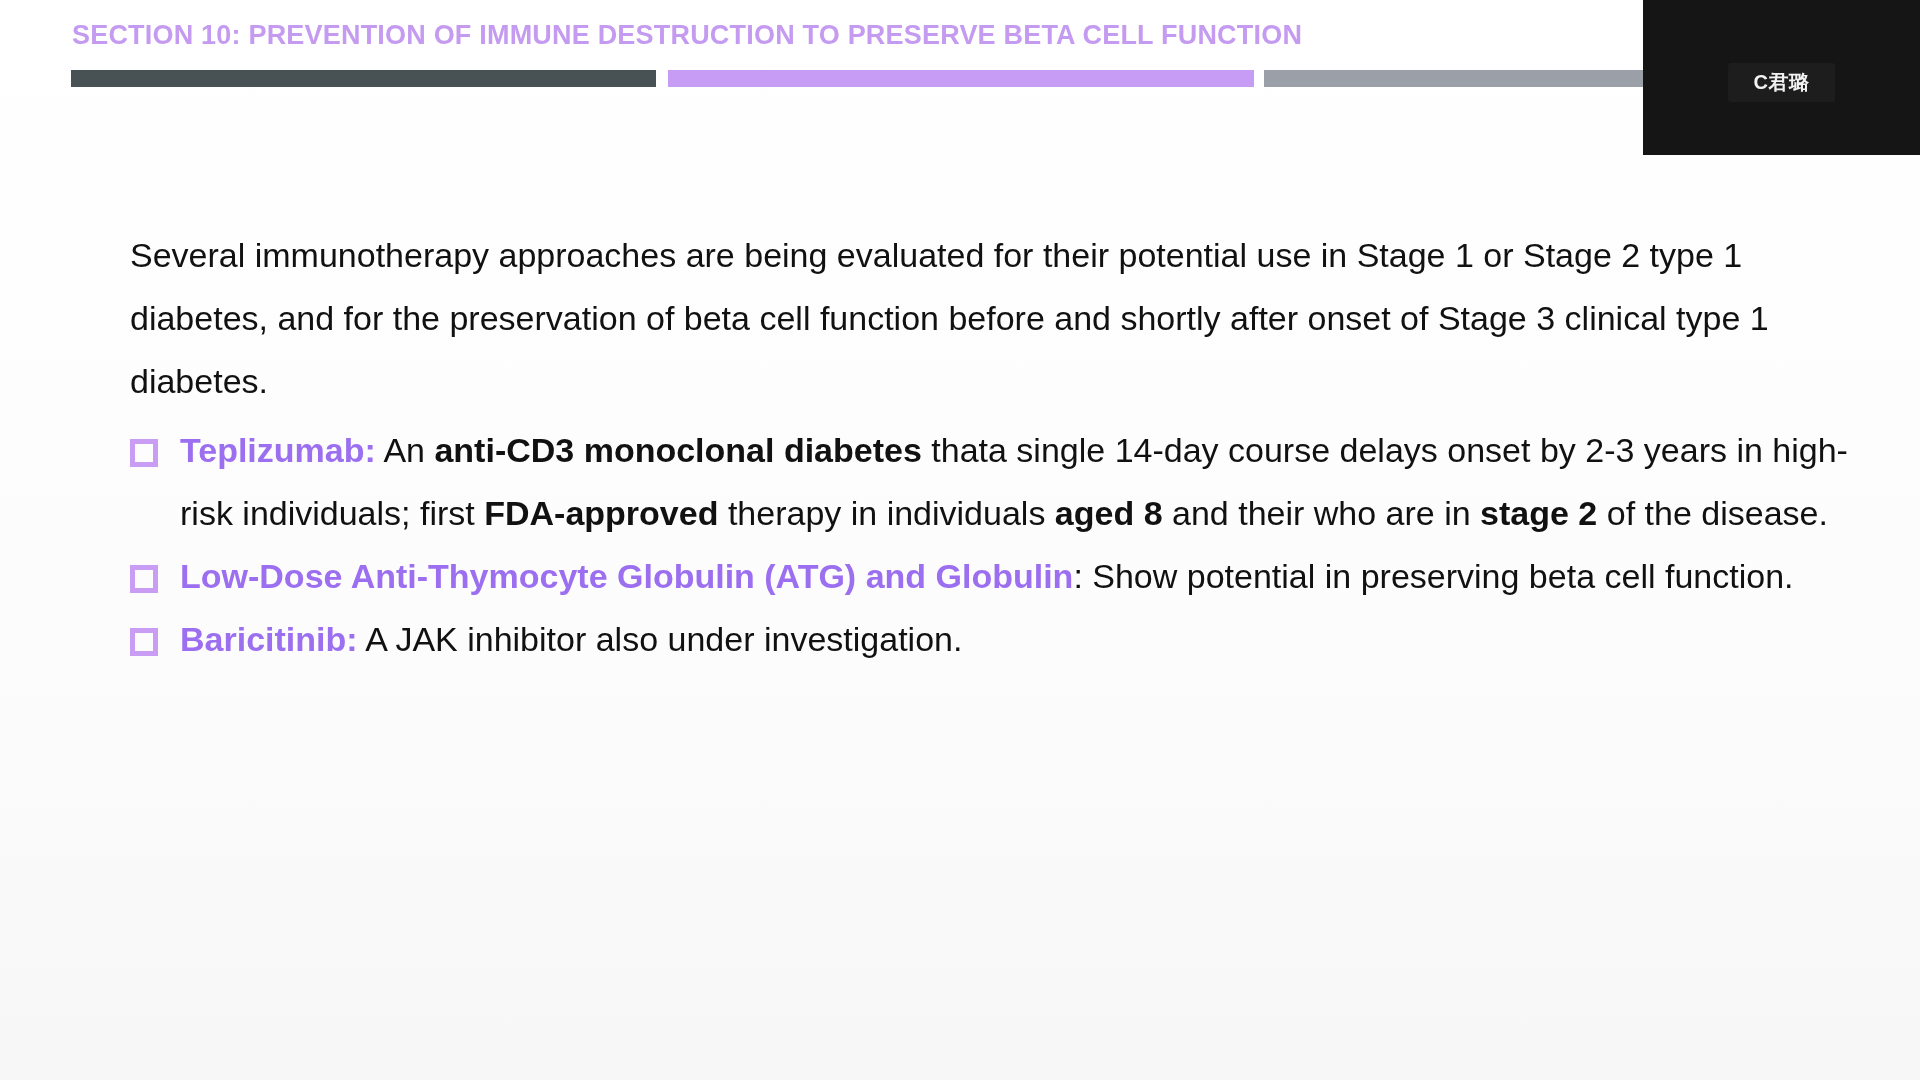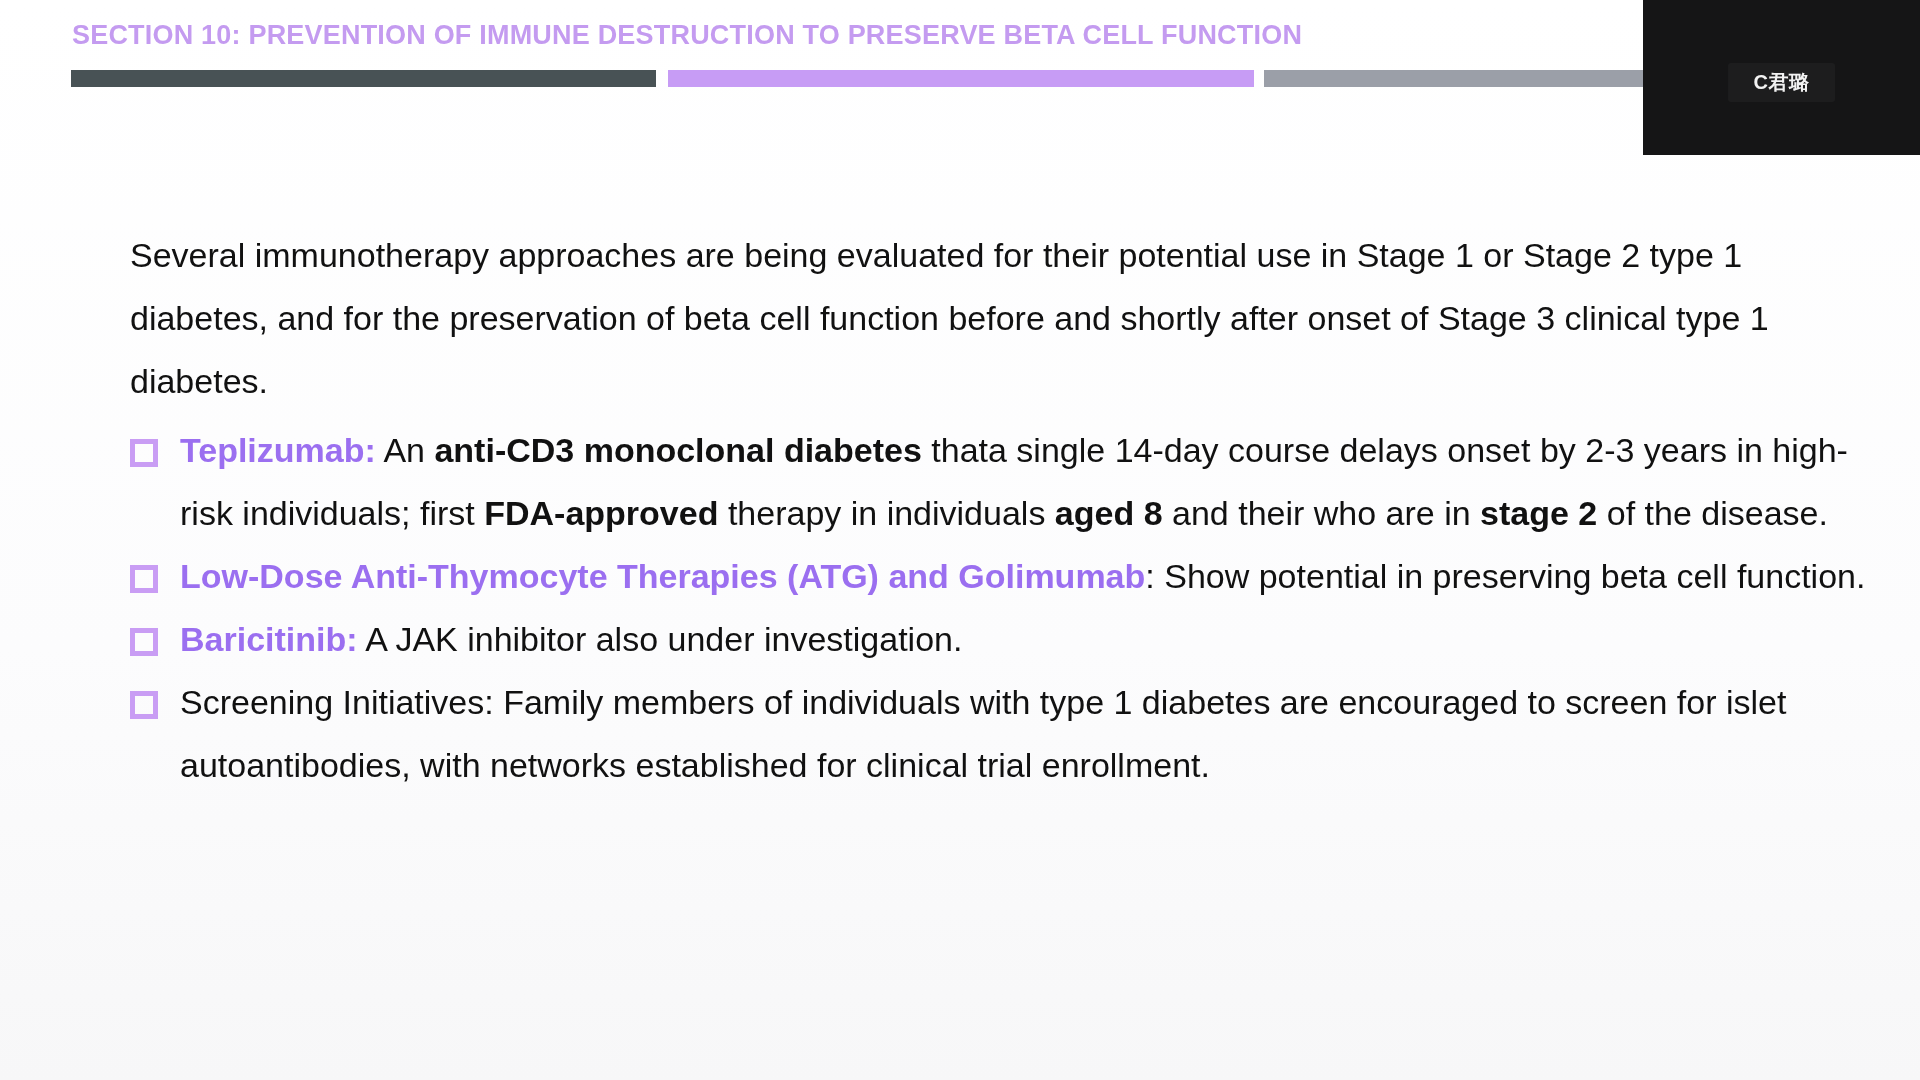--- a/index.html
+++ b/index.html
@@ -155,23 +155,22 @@
     <div class="bar bar-purple"></div>
     <div class="bar bar-gray"></div>
   </div>
 
 
   <div class="body-block">
     <p class="intro-para">Several immunotherapy approaches are being evaluated for their potential use in Stage 1 or Stage 2 type 1 diabetes, and for the preservation of beta cell function before and shortly after onset of Stage 3 clinical type 1 diabetes.</p>
 
     <ul class="bullets" id="bullet-list">
         <li><span class="box-marker"></span><span class="lead">Teplizumab:</span><span> An </span><b>anti-CD3 monoclonal diabetes</b><span> thata single 14-day course  delays onset by 2-3 years in high-risk individuals; first </span><b>FDA-approved</b><span> therapy in individuals </span><b>aged 8</b><span> and their who are in </span><b>stage 2</b><span> of the disease.</span></li>
-        <li><span class="box-marker"></span><span class="lead"> Low-Dose Anti-Thymocyte Therapies (ATG) and Golimumab</span><span>: Show potential in preserving beta cell function.</span></li>
+        <li><span class="box-marker"></span><span class="lead"> Low-Dose Anti-Thymocyte Globulin (ATG) and Globulin</span><span>: Show potential in preserving beta cell function.</span></li>
         <li><span class="box-marker"></span><span class="lead">Baricitinib:</span><span> A JAK inhibitor also under investigation.</span></li>
-        <li><span class="box-marker"></span><span class="lead-plain">Screening Initiatives:</span><span> Family members of individuals with type 1 diabetes are encouraged to screen for islet autoantibodies, with networks established for clinical trial enrollment.</span></li>
       </ul>
   </div>
 
   <div class="video-tile">
     <div class="video-name-plate">C君璐</div>
   </div>
 
 </div>
 
 </body></html>

